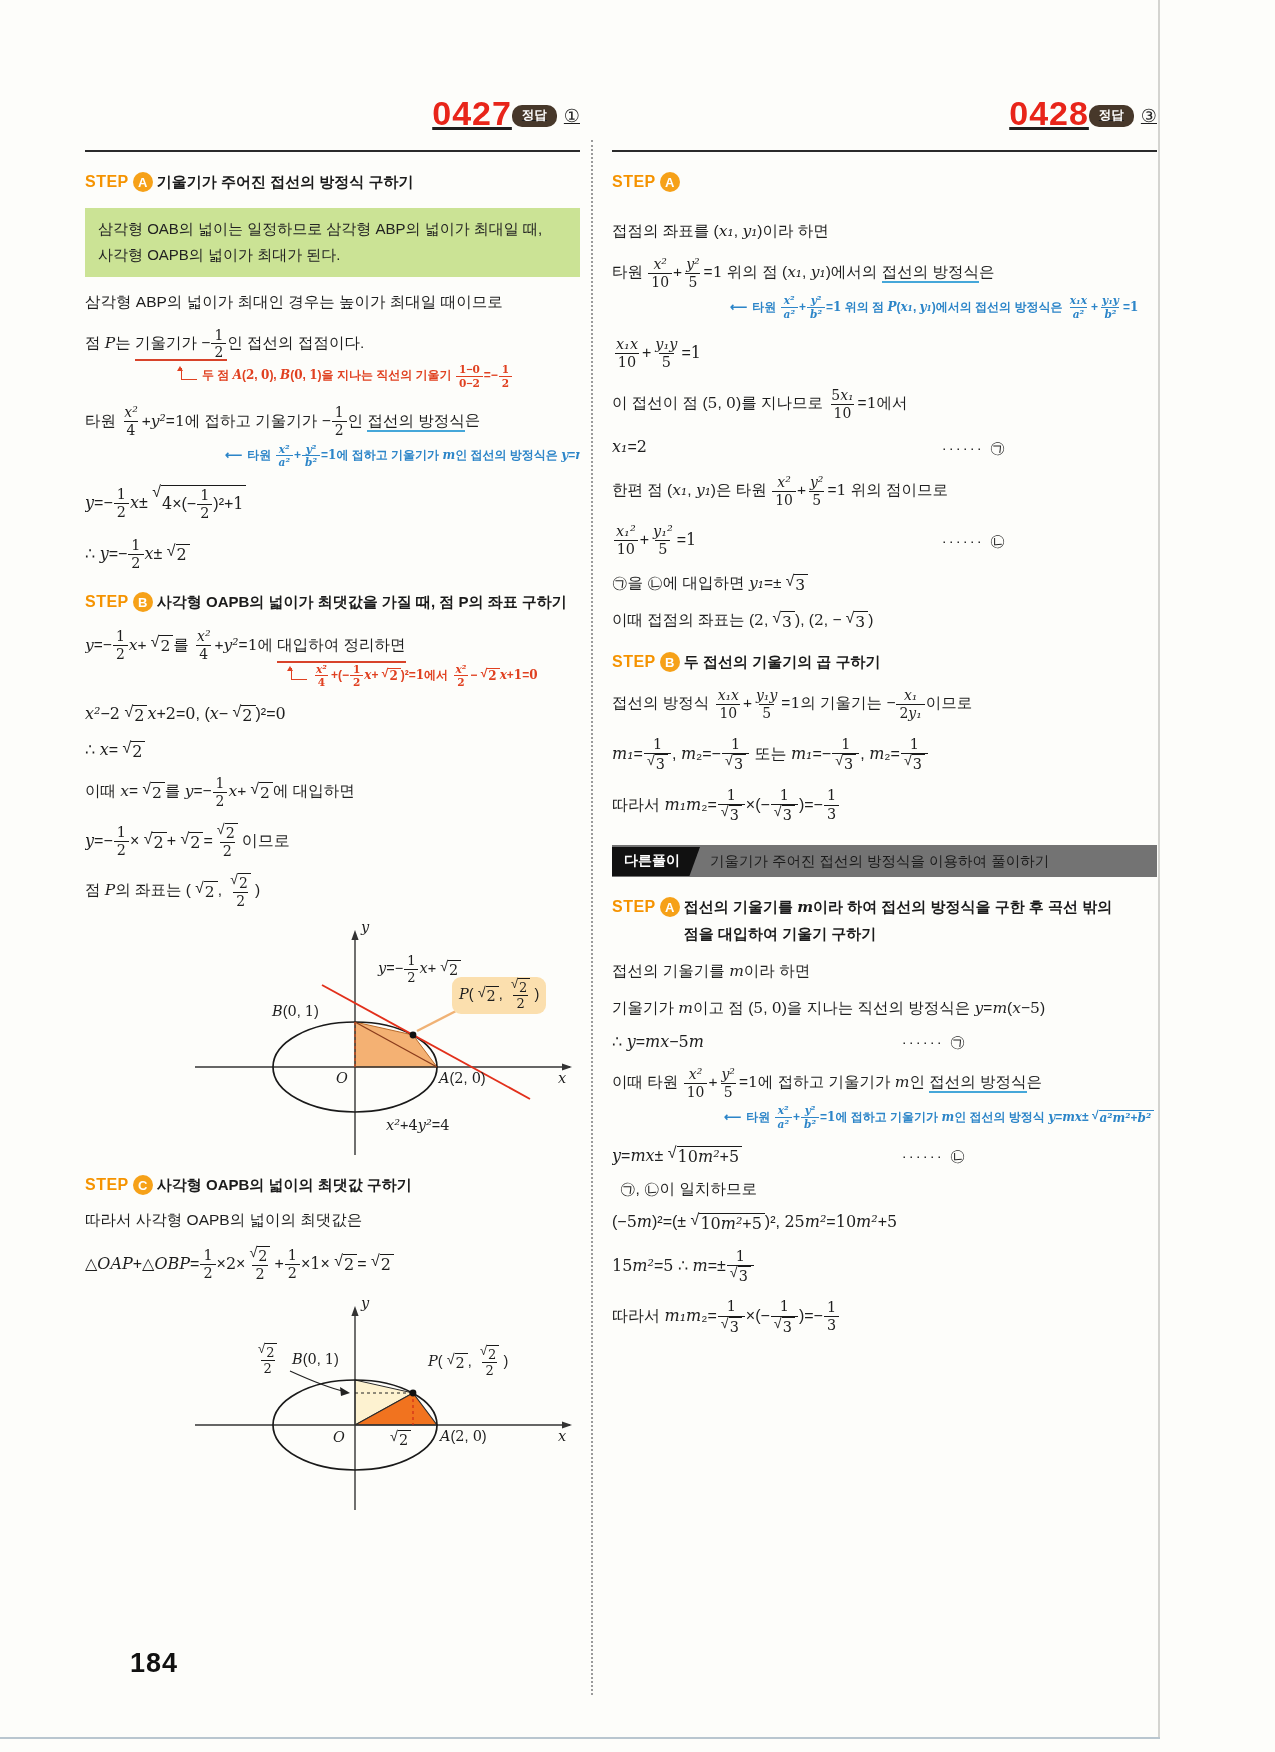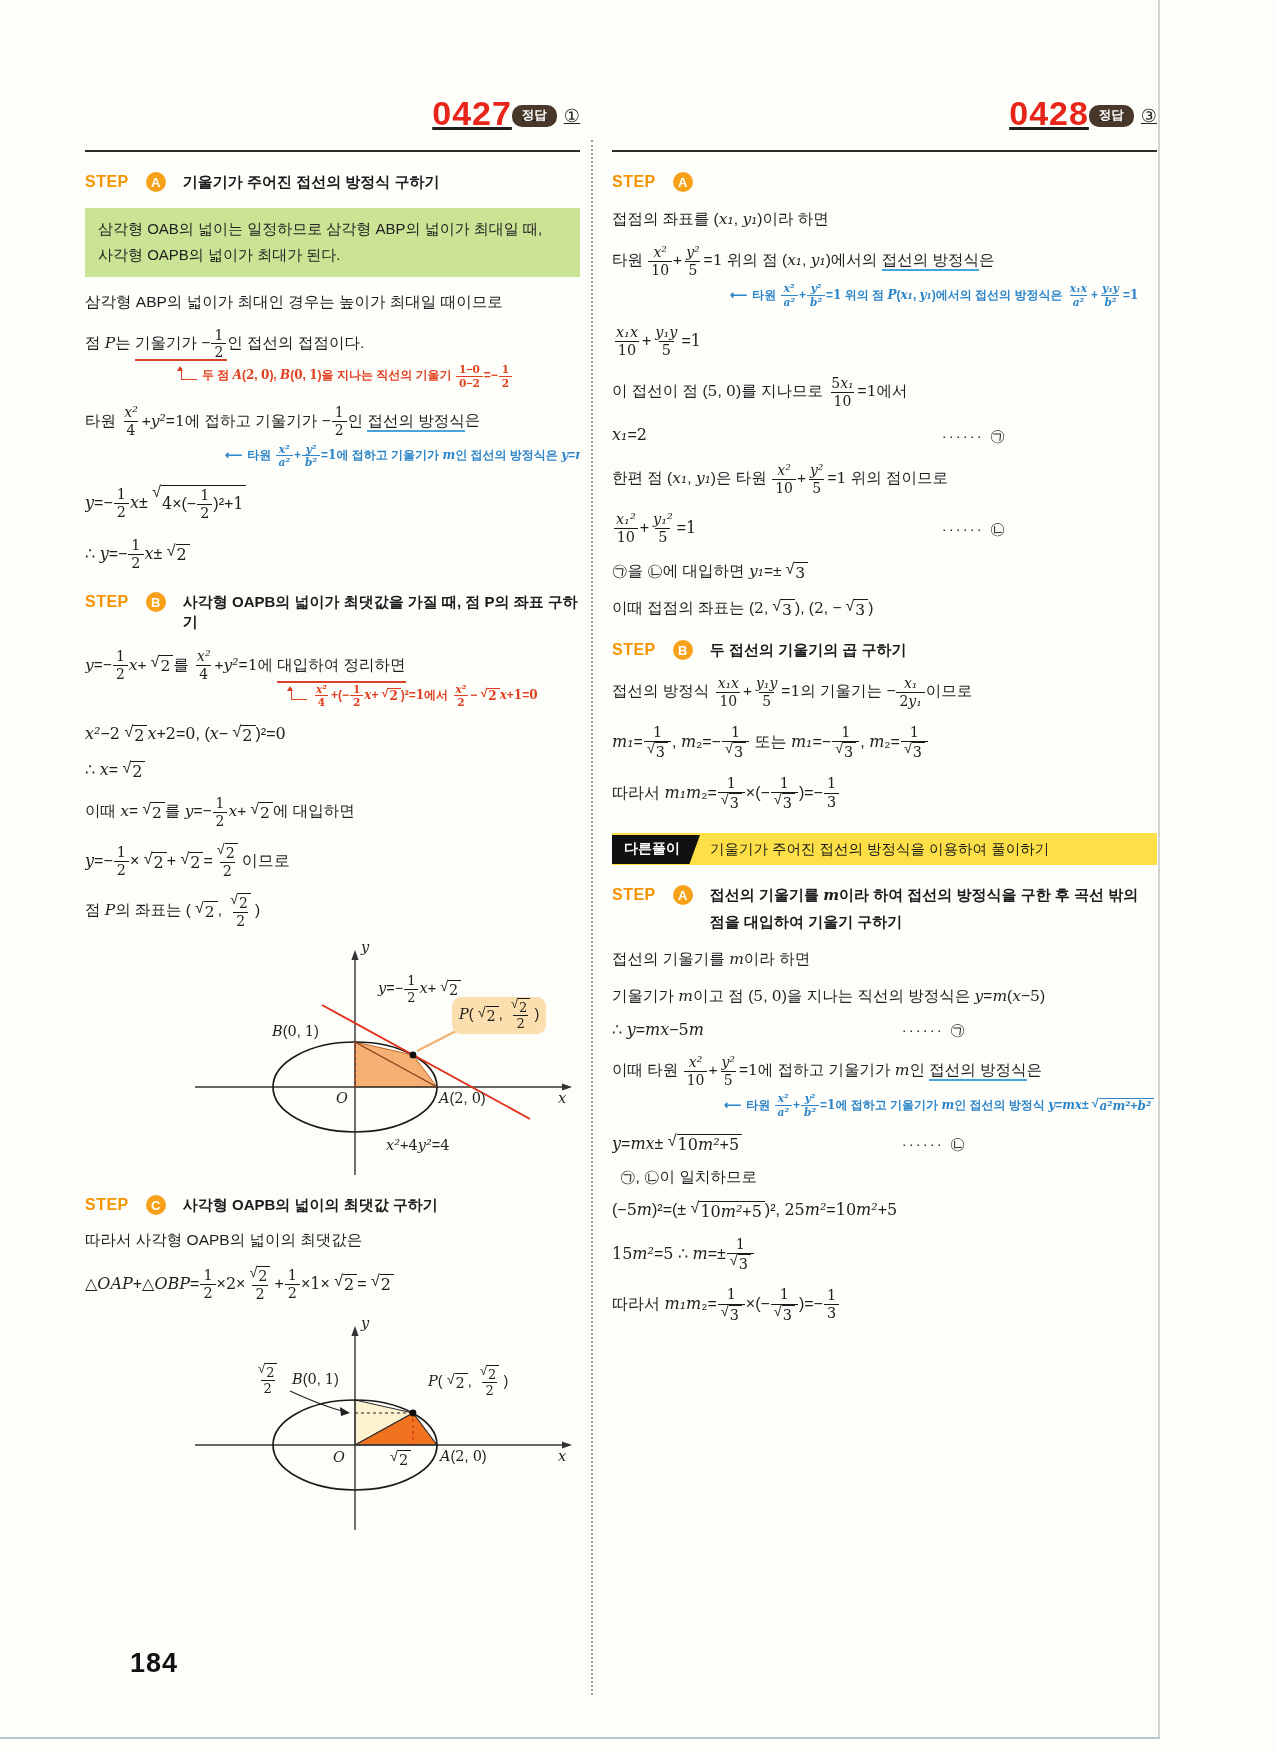--- a/index.html
+++ b/index.html
@@ -12,21 +12,21 @@
   .page-edge{position:absolute;left:1158px;top:0;height:1738px;border-left:2px solid #d4d4d0;}
   .bottom-rule{position:absolute;left:0;top:1737px;width:1160px;border-top:2px solid #b9c6cf;}
   .page-num{position:absolute;left:130px;top:1648px;font-size:27px;font-weight:700;color:#111;letter-spacing:1px;}
 
   .prob-head{display:flex;align-items:flex-end;justify-content:flex-end;border-bottom:2px solid #2b2b2b;padding-bottom:20px;text-decoration:underline;}
   .prob-num{font-size:34px;font-weight:800;color:#e8251a;letter-spacing:1px;line-height:1;}
   .ans{display:flex;align-items:center;gap:7px;padding-bottom:3px;}
   .ans-badge{background:#47382a;color:#fff;font-size:12.5px;font-weight:700;border-radius:10px;padding:2px 10px 3px;}
   .ans-num{font-size:18px;color:#222;}
 
-  .step-head{margin-top:20px;display:flex;align-items:flex-start;gap:17px;}
+  .step-head{margin-top:20px;display:flex;align-items:flex-start;gap:4px;}
   .step-word{color:#f59300;font-weight:800;font-size:16px;letter-spacing:.5px;line-height:20px;}
   .step-circ{width:20px;height:20px;border-radius:50%;background:#f6a118;color:#fff;font-weight:800;font-size:13px;display:inline-flex;align-items:center;justify-content:center;flex:0 0 auto;}
   .step-title{font-weight:700;font-size:15px;line-height:20px;color:#1a1a1a;}
   .step-title .tl2{display:block;margin-top:7px;}
 
   .greenbox{background:#cbe395;margin-top:16px;padding:8px 13px;font-size:15px;line-height:1.75;color:#222;font-weight:500;}
 
   .body-line{margin:13px 0 0;font-size:15.5px;line-height:1.55;}
   .formula{margin:14px 0 0;font-size:16px;line-height:1.4;}
   .tagged{display:flex;align-items:center;}
@@ -46,21 +46,21 @@
   .u-blue{border-bottom:2px solid #45a7d9;padding-bottom:1px;}
 
   .ann{white-space:nowrap;font-size:12px;font-weight:700;margin-top:4px;}
   .ann .frac{font-size:.88em;}
   .ann-red{color:#e04020;}
   .ann-blue{color:#2c85c8;}
   .arrow-left::before{content:"⟵";font-weight:700;margin-right:5px;}
   .conn{display:inline-block;width:15px;height:11px;border-left:1.6px solid #e04020;border-bottom:1.6px solid #e04020;margin:0 5px 0 1px;position:relative;top:1px;}
   .conn::before{content:"";position:absolute;top:-5px;left:-4.6px;border:3.8px solid transparent;border-bottom:5px solid #e04020;}
 
-  .alt-row{margin-top:22px;background:#fde047;display:flex;align-items:center;height:32px;}
+  .alt-row{margin-top:22px;background:#737373;display:flex;align-items:center;height:32px;}
   .alt-tag{background:#111;color:#fff;font-weight:700;font-size:14px;padding:5px 12px 6px;clip-path:polygon(0 0,100% 0,88% 100%,0 100%);padding-right:20px;}
   .alt-title{font-weight:400;font-size:14.5px;margin-left:10px;color:#1a1a1a;}
 
   .diagram{position:relative;}
   .diagram svg{position:absolute;left:0;top:0;}
   .dlabel{position:absolute;font-size:14.5px;white-space:nowrap;line-height:1.2;}
   .pbox{background:#fbdfae;border-radius:9px;padding:1px 7px 2px;}
 </style>
 </head>
 <body>
@@ -330,21 +330,21 @@
         <span class="ans-badge">정답</span>
         <span class="ans-num">③</span>
       </span>
     </div>
 
     <div class="step-head">
       <span class="step-word">STEP</span>
       <span class="step-circ">A</span>
     </div>
 
-    <p class="body-line" style="margin-top:15px;">접점의 좌표를 (<i>x₁</i>, <i>y₁</i>)이라 하면</p>
+    <p class="body-line" style="margin-top:27px;">접점의 좌표를 (<i>x₁</i>, <i>y₁</i>)이라 하면</p>
     <p class="body-line"><span>타원 <span class="frac">
             <span class="num"><i>x²</i></span>
             <span class="den"><span class="dg">10</span></span>
           </span>+<span class="frac">
             <span class="num"><i>y²</i></span>
             <span class="den"><span class="dg">5</span></span>
           </span>=<span class="dg">1</span> 위의 점 (<i>x₁</i>, <i>y₁</i>)에서의 </span><span class="u-blue">접선의 방정식</span><span>은</span></p>
     <div class="ann ann-blue" style="margin-left:118px;"><span class="arrow-left"></span><span>타원 <span class="frac">
             <span class="num"><i>x²</i></span>
             <span class="den"><i>a²</i></span>

